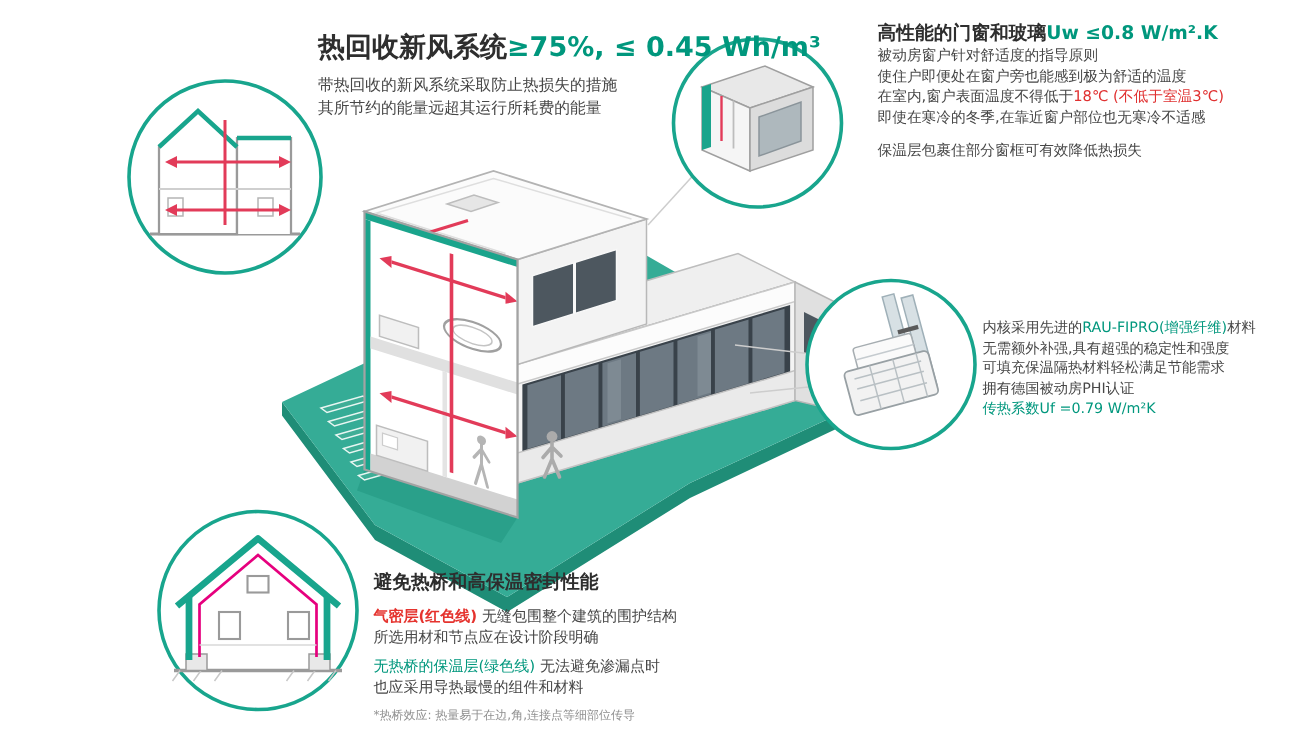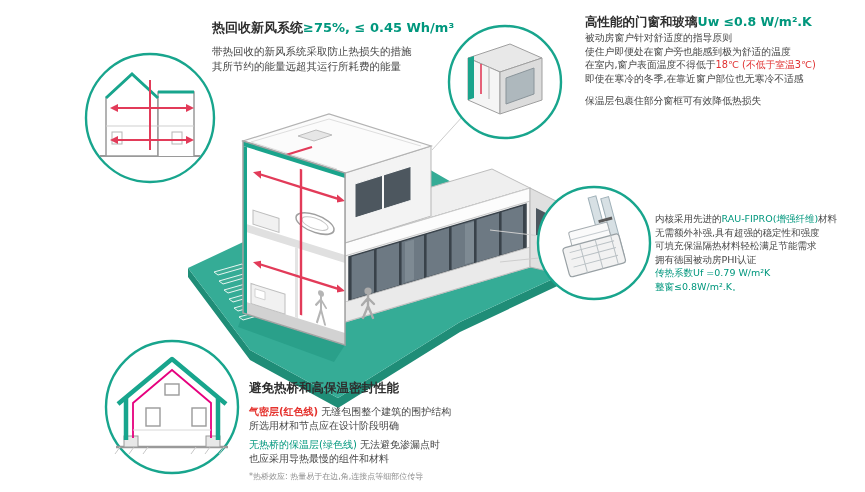--- a/index.html
+++ b/index.html
@@ -7,21 +7,21 @@
   body{font-family:"DejaVu Sans","Liberation Sans",sans-serif;color:#3c3c3c}
   .canvas{position:relative;width:865px;height:492px;background:#fff;overflow:hidden}
   .art{position:absolute;left:0;top:0}
   .callout{position:absolute}
   .callout .title{font-weight:bold;color:#2e2e2e}
   .green{color:#00977d}
   .greenb{color:#00977d;font-weight:normal}
   .red{color:#e03131}
   .redb{color:#e5332e;font-weight:bold}
   .spacer{height:9px}
-  .c-hrv .title{font-size:13px;margin-bottom:7px}
+  .c-hrv .title{font-size:18px;margin-bottom:7px}
   .c-hrv .body{font-size:10.5px;line-height:15px;color:#474747}
   .c-win .title{font-size:12.5px;margin-bottom:0}
   .c-win .body{font-size:9.8px;line-height:13.6px;color:#474747}
   .c-prof{font-size:9.5px;line-height:13.6px;color:#474747}
   .c-therm .title{font-size:12.5px;margin-bottom:8px}
   .c-therm .body{font-size:10px;line-height:14px;color:#474747}
   .footnote{font-size:8px;color:#8f8f8f;margin-top:4px}
 </style>
 </head>
 <body>
@@ -226,21 +226,20 @@
     <div>保温层包裹住部分窗框可有效降低热损失</div>
   </div>
 </div>
 
 <div class="callout c-prof" style="left:655px;top:212px;width:208px">
   <div><span>内核采用先进的</span><span class="green">RAU-FIPRO(增强纤维)</span><span>材料</span></div>
   <div>无需额外补强,具有超强的稳定性和强度</div>
   <div>可填充保温隔热材料轻松满足节能需求</div>
   <div>拥有德国被动房PHI认证</div>
   <div class="greenb">传热系数Uf =0.79 W/m²K</div>
-  <div class="greenb">整窗≤0.8W/m².K。</div>
 </div>
 
 <div class="callout c-therm" style="left:249px;top:380px;width:340px">
   <div class="title">避免热桥和高保温密封性能</div>
   <div class="body">
     <div><span class="redb">气密层(红色线)</span><span> 无缝包围整个建筑的围护结构</span></div>
     <div>所选用材和节点应在设计阶段明确</div>
     <div class="spacer" style="height:5px"></div>
     <div><span class="greenb">无热桥的保温层(绿色线)</span><span> 无法避免渗漏点时</span></div>
     <div>也应采用导热最慢的组件和材料</div>

